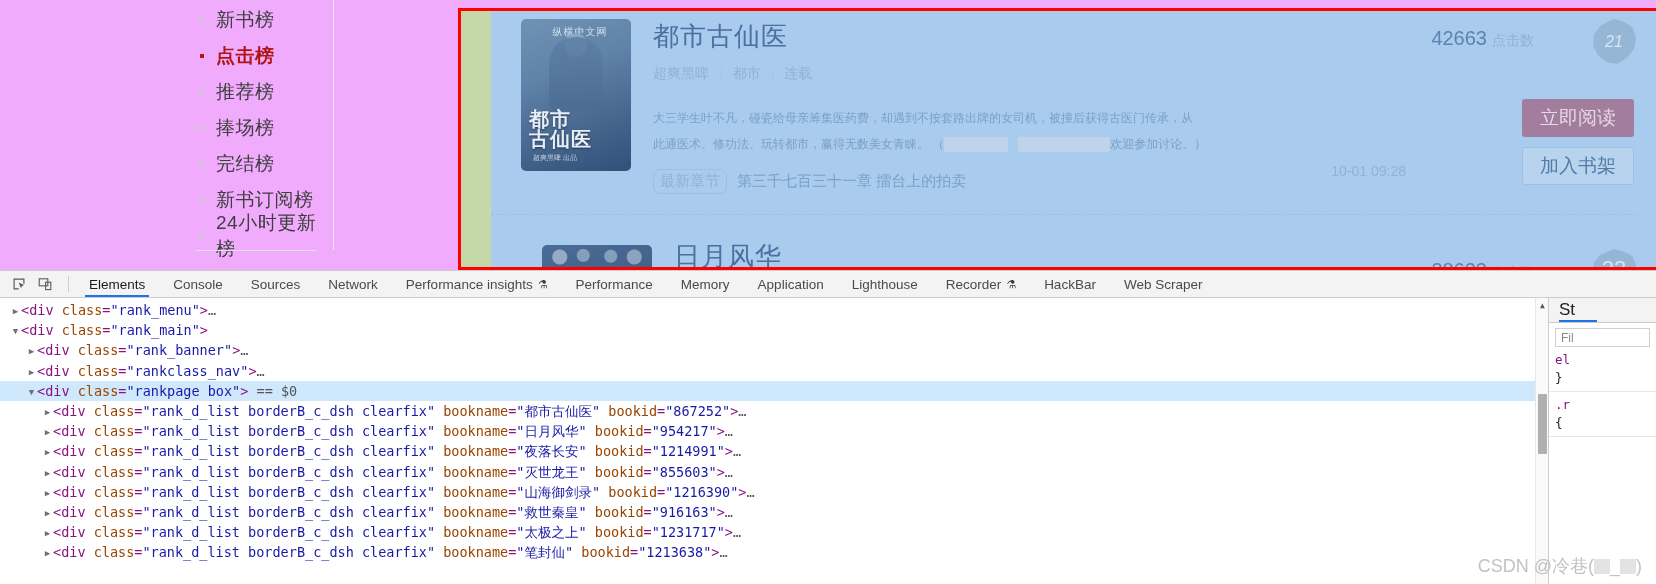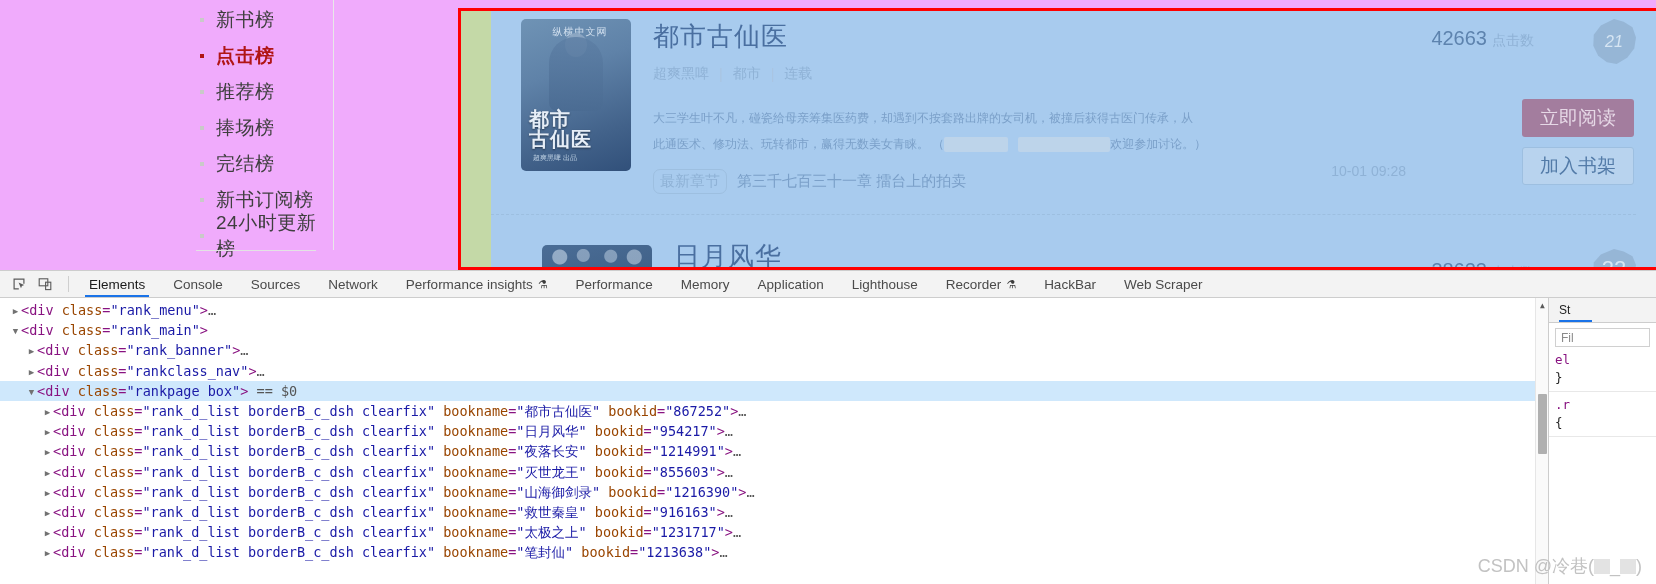--- a/index.html
+++ b/index.html
@@ -251,21 +251,21 @@
     background: #b0b0b0; border-radius: 1px; cursor: pointer;
   }
 
   .styles-pane {
     width: 108px; border-left: 1px solid #cdcdcd; background: #ffffff;
     overflow: hidden; position: relative;
   }
   .sp-tabbar {
     height: 25px; background: #f3f3f3; border-bottom: 1px solid #cdcdcd;
     display: flex; align-items: center; padding-left: 10px;
-    font-size: 12px; color: #222;
+    font-size: 17px; color: #222;
   }
   .sp-tab { position: relative; height: 100%; display: flex; align-items: center; }
   .sp-tab::after {
     content: ""; position: absolute; left: 0; right: -22px; bottom: 0;
     height: 2px; background: #1a73e8;
   }
   .sp-filter {
     margin: 5px 6px 0 6px; height: 19px; border: 1px solid #d0d0d0;
     background: #fff; font-size: 12px; color: #8a8a8a;
     display: flex; align-items: center; padding-left: 5px;

